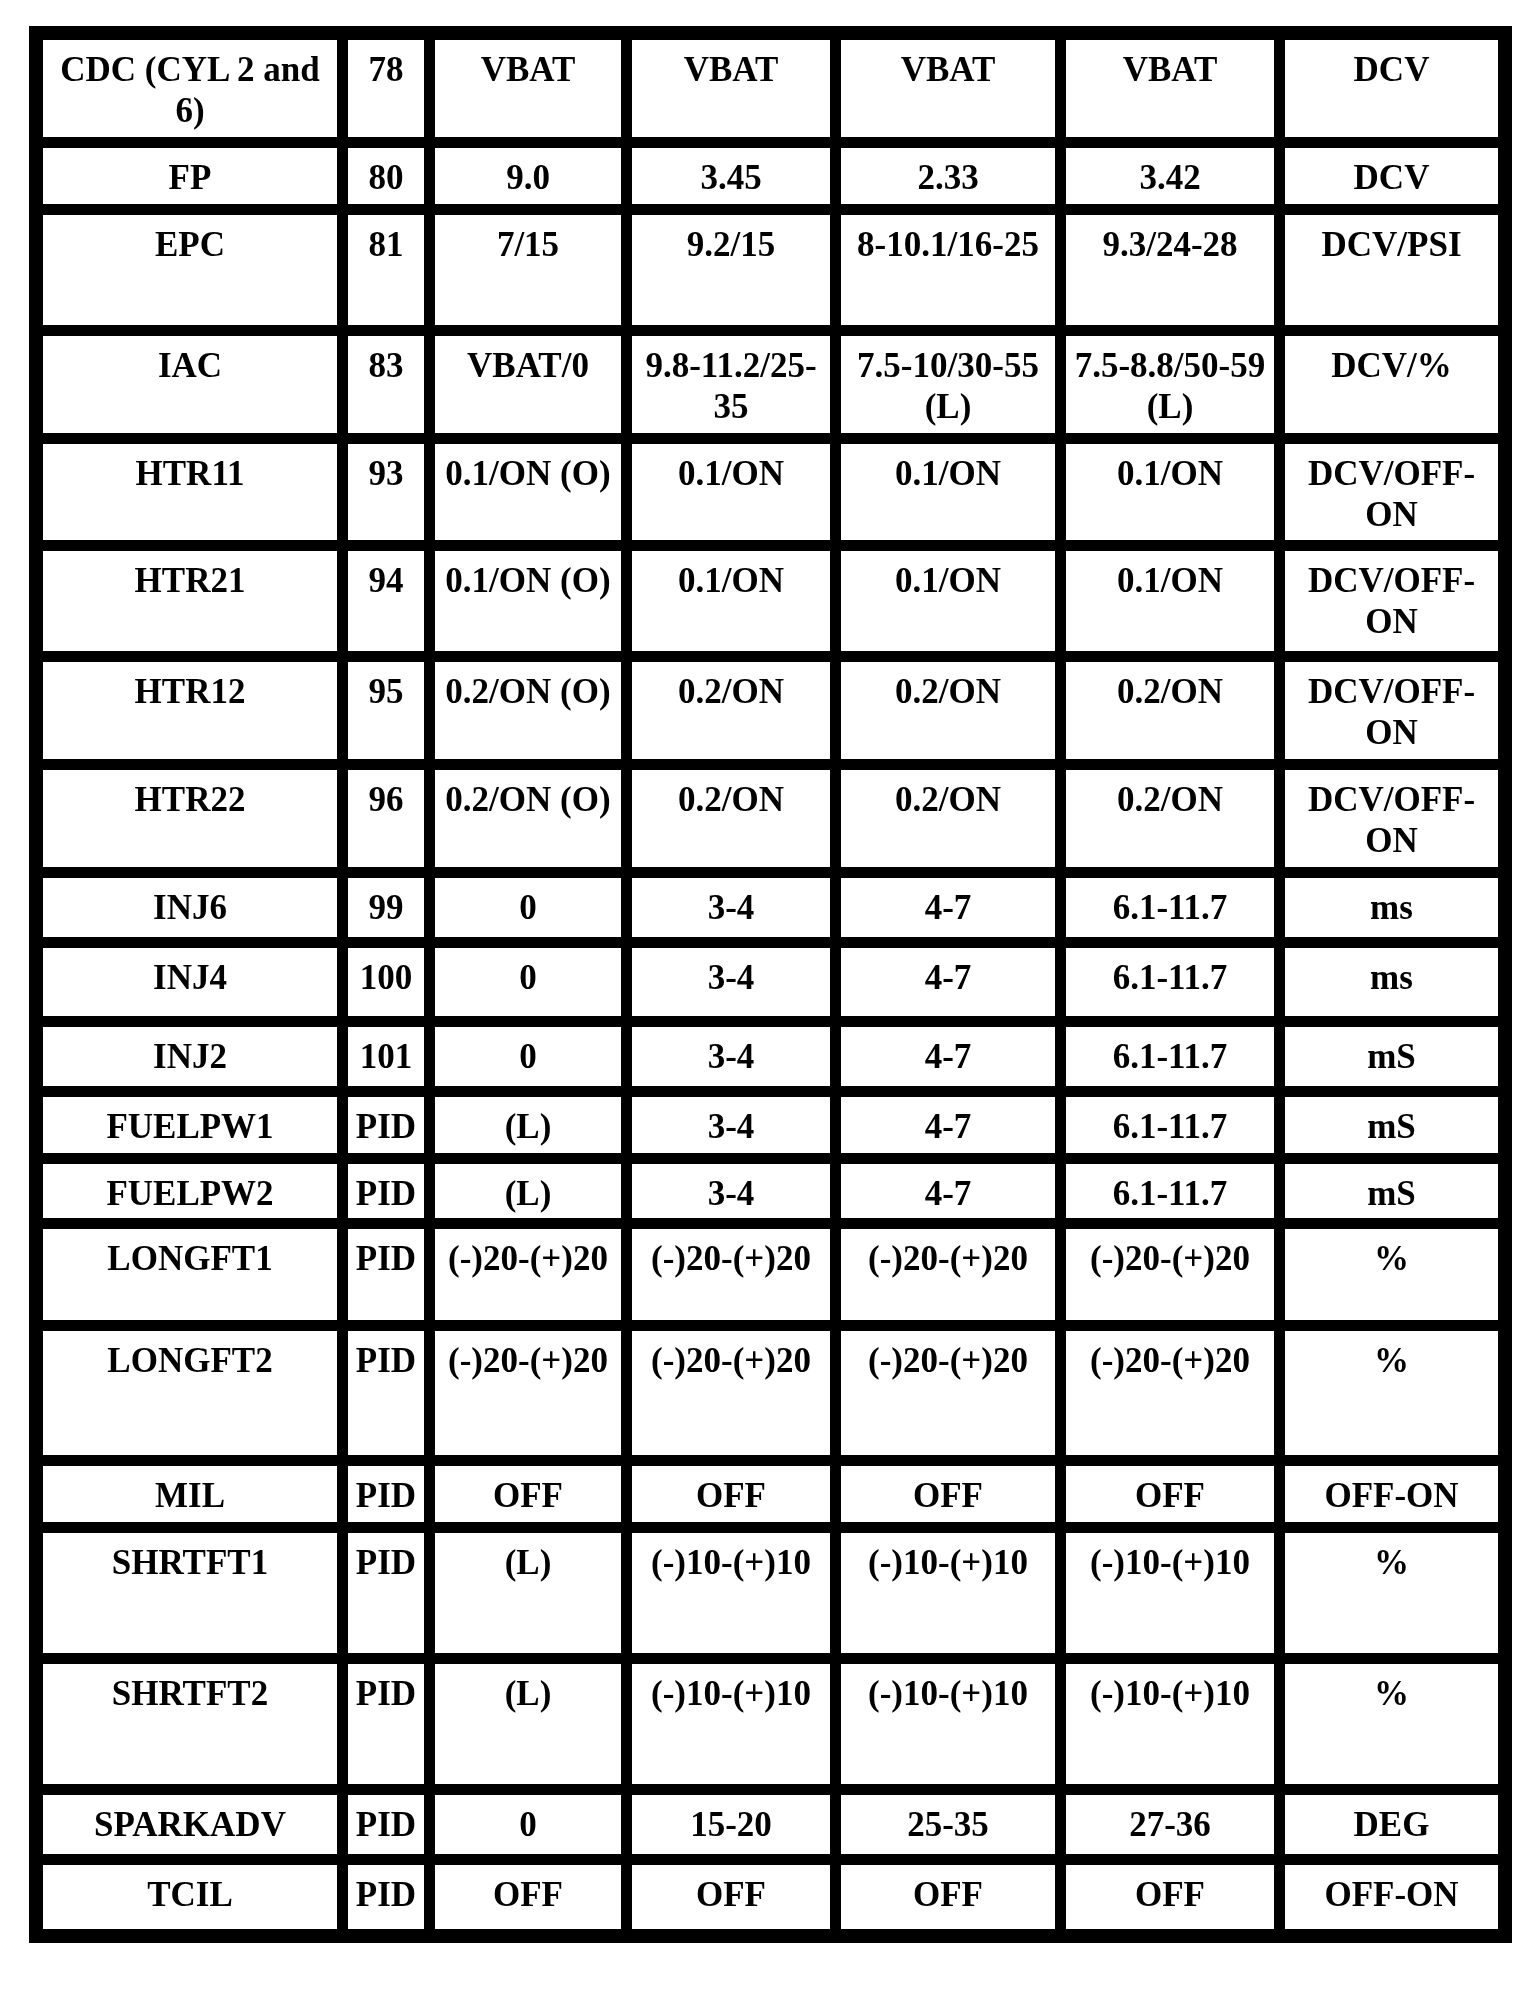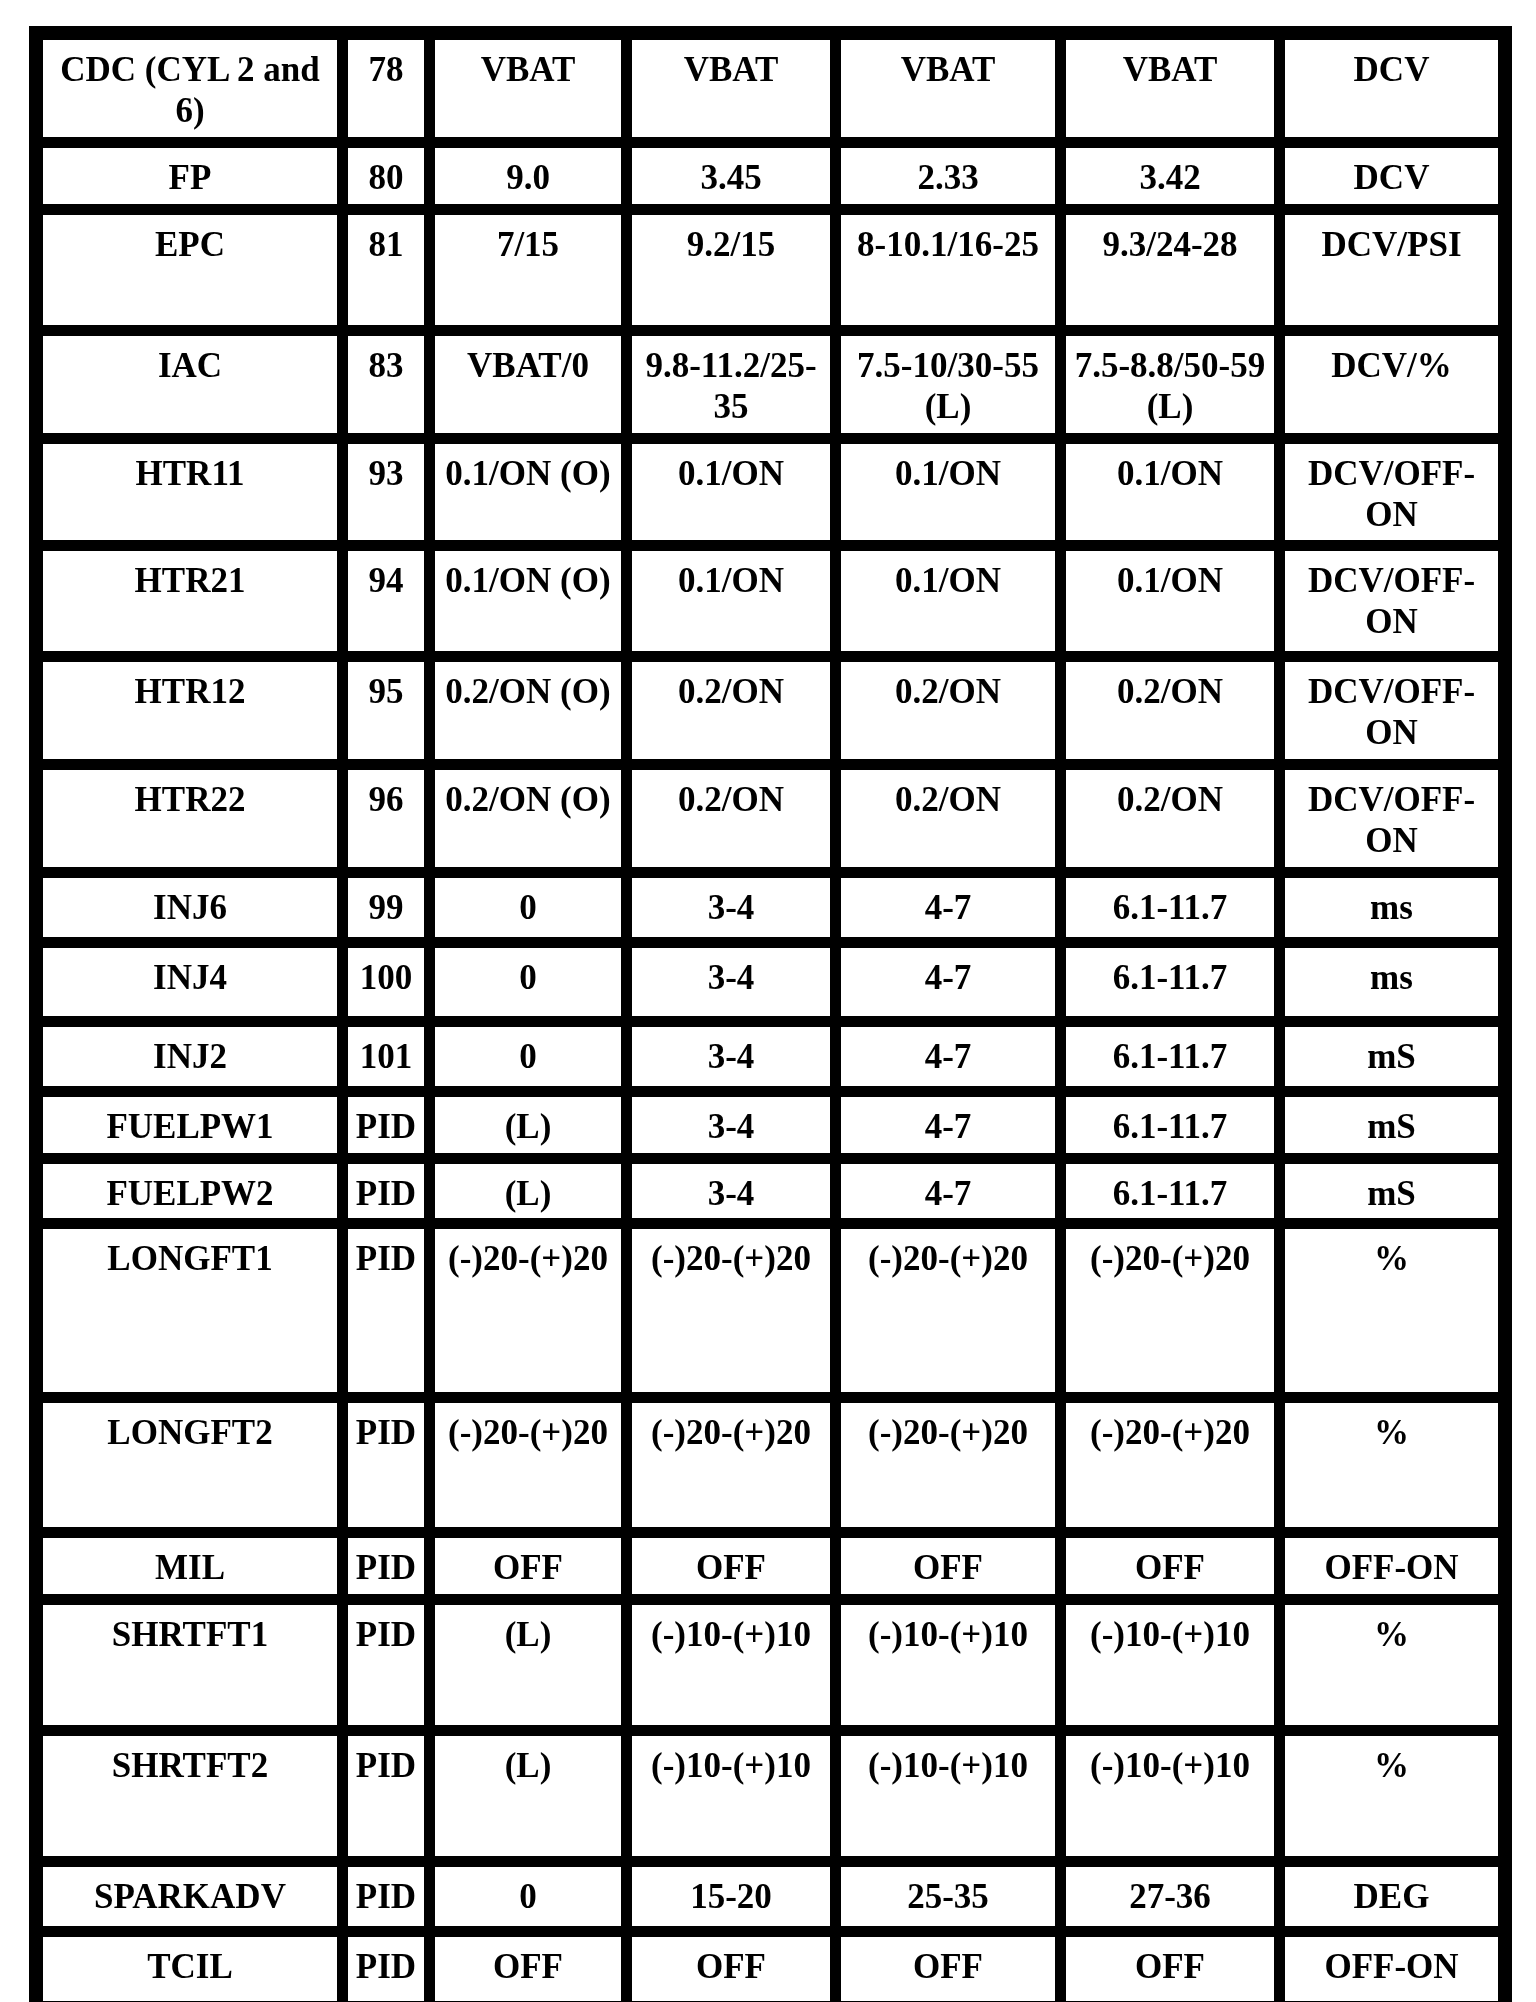--- a/index.html
+++ b/index.html
@@ -42,21 +42,21 @@
   .grid tr:nth-child(4){height:97px;}
   .grid tr:nth-child(5){height:80px;}
   .grid tr:nth-child(6){height:100px;}
   .grid tr:nth-child(7){height:97px;}
   .grid tr:nth-child(8){height:97px;border-radius:15px;}
   .grid tr:nth-child(9){height:59px;}
   .grid tr:nth-child(10){height:68px;margin-top:39px;}
   .grid tr:nth-child(11){height:59px;}
   .grid tr:nth-child(12){height:56px;}
   .grid tr:nth-child(13){height:41px;}
-  .grid tr:nth-child(14){height:163px;padding-left:38px;}
+  .grid tr:nth-child(14){height:91px;padding-left:38px;}
   .grid tr:nth-child(15){height:124px;}
   .grid tr:nth-child(16){height:56px;}
   .grid tr:nth-child(17){height:120px;}
   .grid tr:nth-child(18){height:120px;}
   .grid tr:nth-child(19){height:59px;}
   .grid tr:nth-child(20){height:64px;}
 </style>
 </head>
 <body>
 

